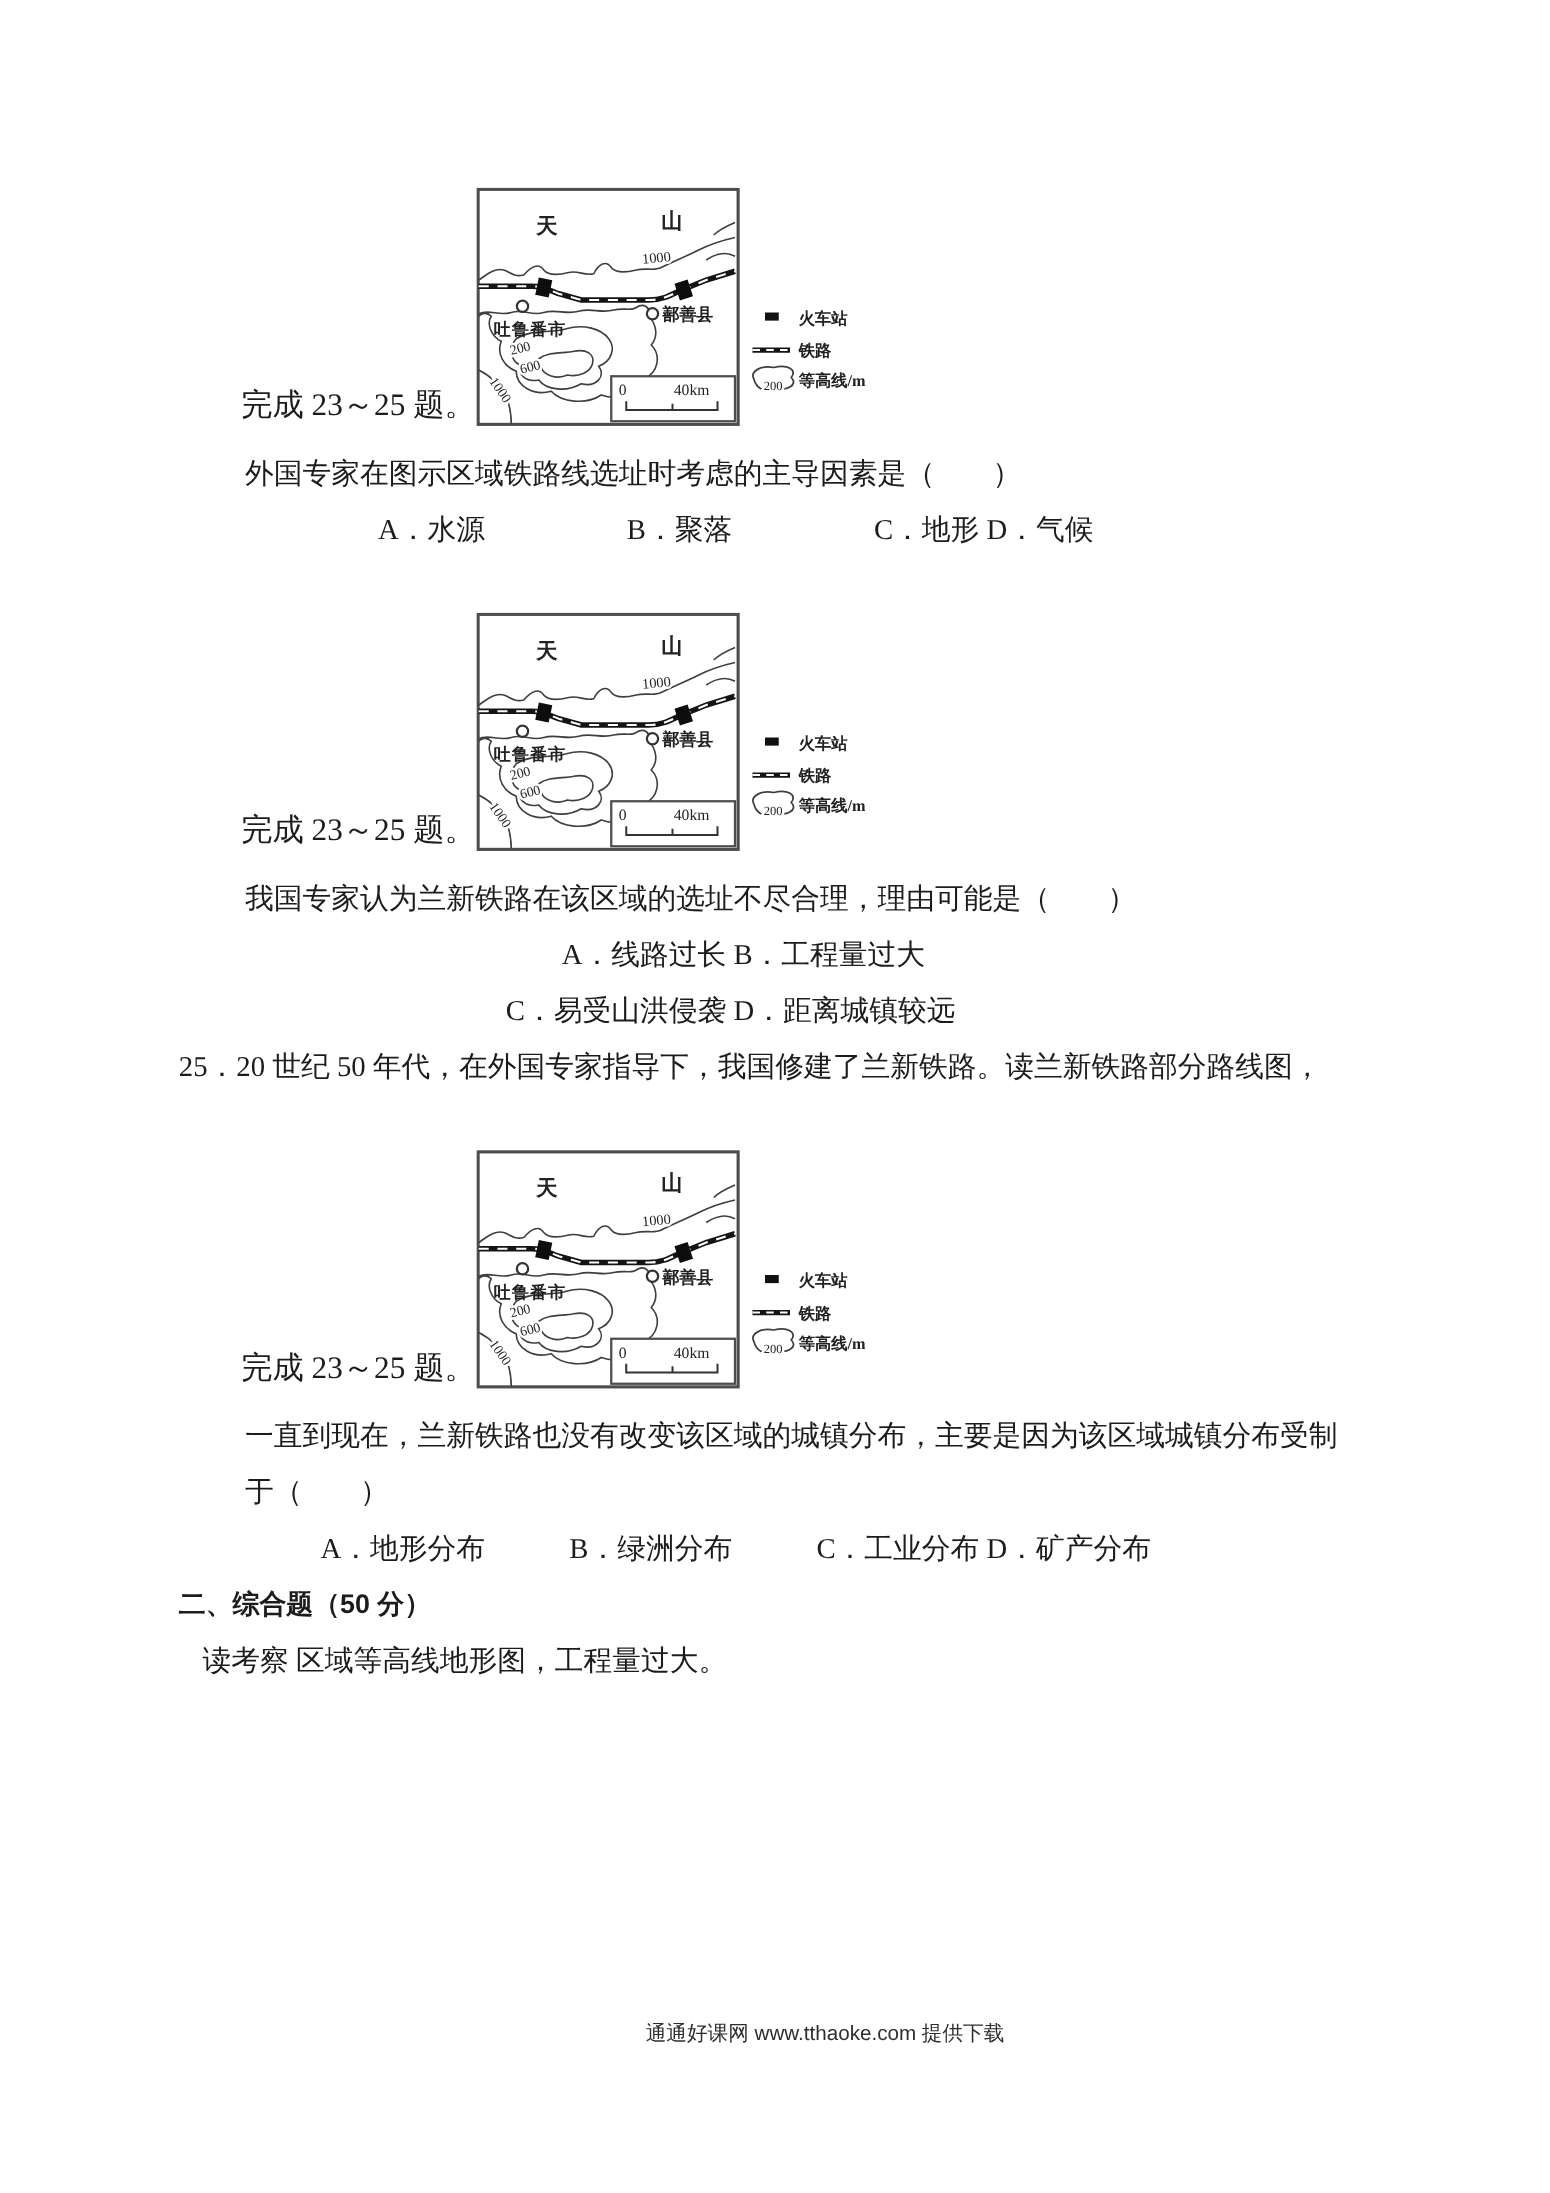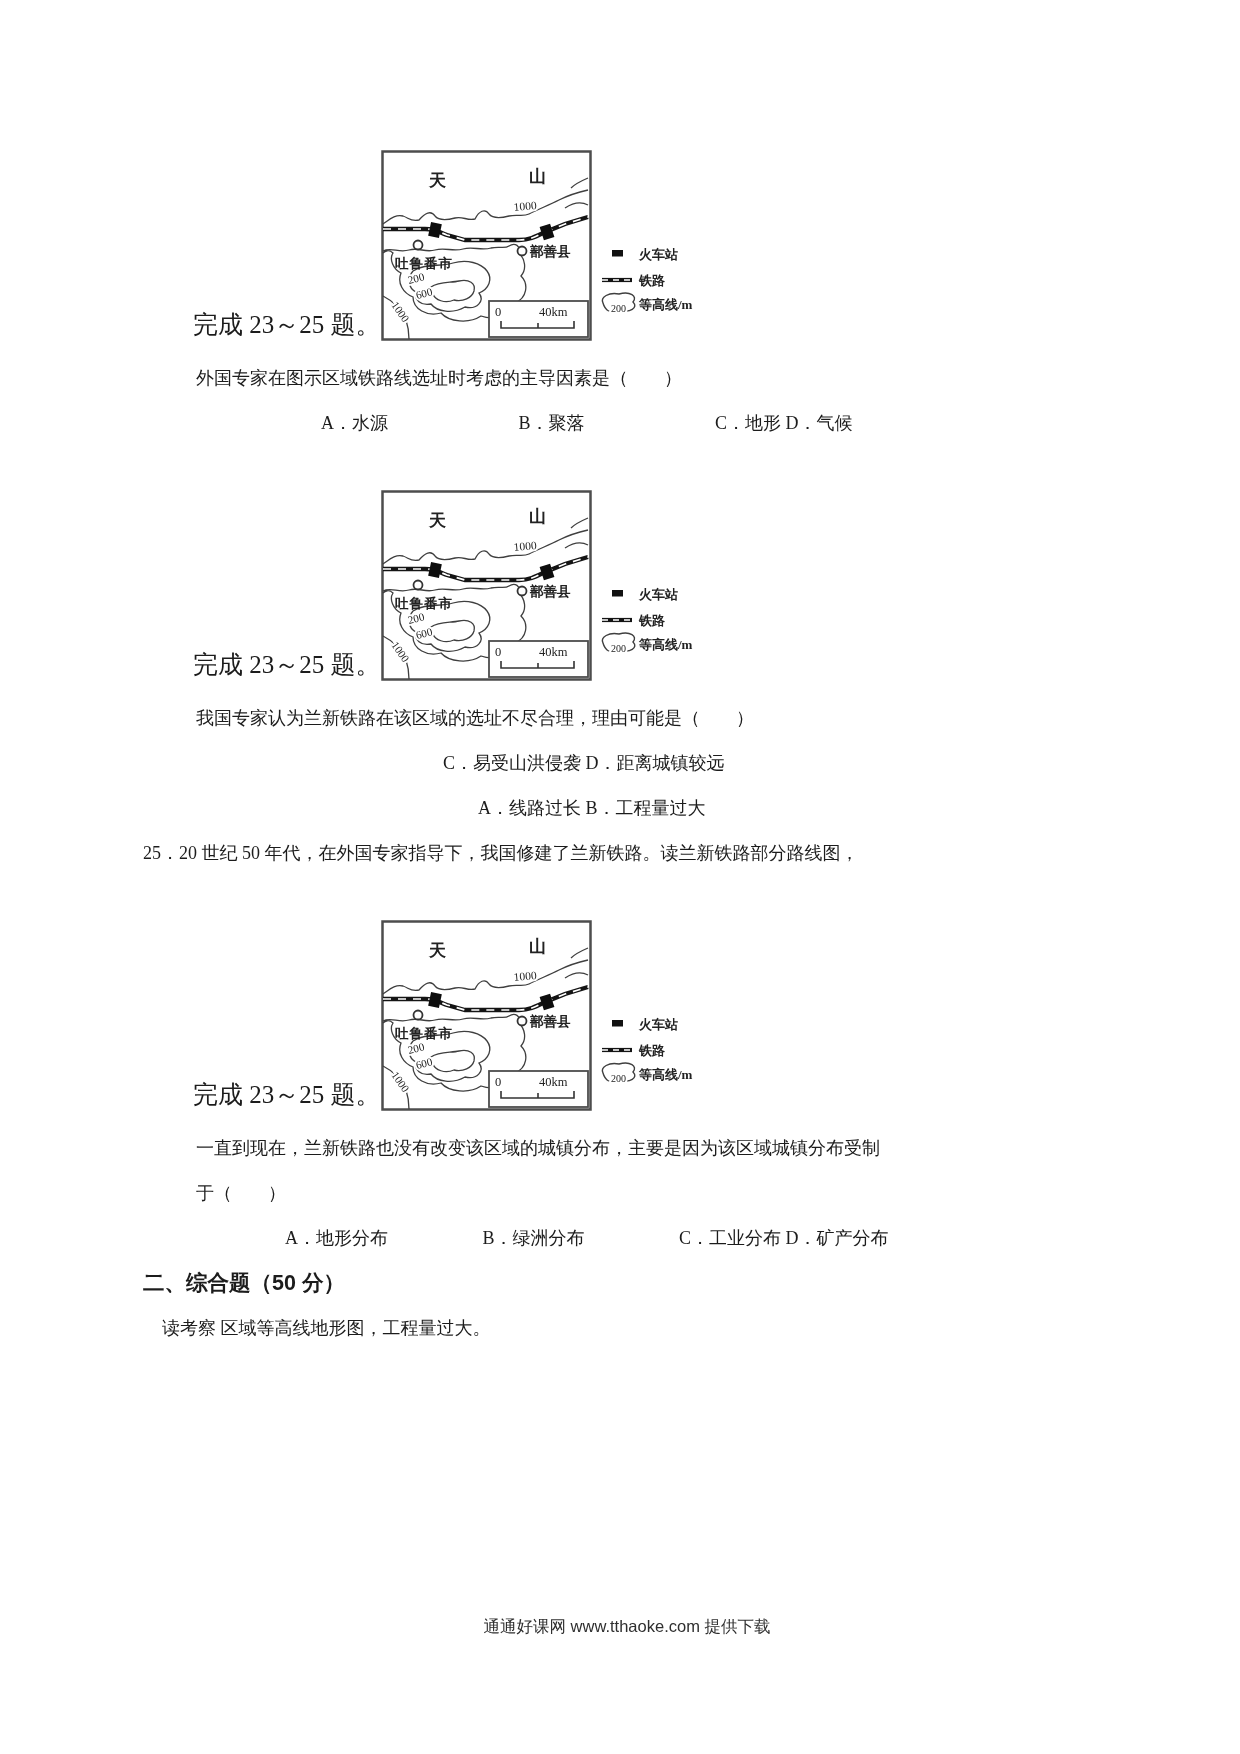--- a/index.html
+++ b/index.html
@@ -7,41 +7,41 @@
     width:1240px;height:1754px;position:relative;
     font-family:"Liberation Serif","DejaVu Serif",serif;
     color:#1c1c1c;
   }
   .page{
     position:relative;box-sizing:border-box;
     width:1240px;height:1754px;
     padding:150px 95px 0 143px;
     overflow:hidden;
   }
-  .line{font-size:18px;line-height:45px;margin:0;white-space:nowrap;}
+  .line{font-size:23px;line-height:45px;margin:0;white-space:nowrap;}
   .indent{padding-left:53px;}
   .small-indent{padding-left:19px;}
   .options .opt{display:inline-block;text-align:right;}
   .options.four .opt{width:192px;}
   .options.four .opt:last-child{width:auto;}
   .options.two .opt{width:385px;}
   .options.two .opt:last-child{width:auto;}
   .fig-row{display:flex;align-items:flex-end;padding-left:50px;margin:0 0 14px 0;}
   .fig-row.mid{margin-top:44px;}
   .fig-caption{flex:0 0 145px;font-size:25px;line-height:34px;white-space:nowrap;}
   .map-slot{flex:0 0 auto;}
   .map-slot svg{display:block;}
   svg text{font-family:"Liberation Serif","DejaVu Serif",serif;fill:#222;}
   svg text.knock{paint-order:stroke;stroke:#ffffff;stroke-width:4px;}
   .section-heading{
     font-family:"Liberation Sans","DejaVu Sans",sans-serif;
     font-weight:700;font-size:21.5px;line-height:45px;margin:0;white-space:nowrap;
   }
   .footer{
-    position:absolute;left:126px;top:1616px;width:1002px;
+    position:absolute;left:159px;top:1616px;width:1002px;
     text-align:center;font-size:16.5px;color:#2e2e2e;
     font-family:"Liberation Sans","DejaVu Sans",sans-serif;
   }
 </style>
 </head>
 <body>
 
 <div class="page">
 
   <section>
@@ -150,26 +150,26 @@
     <path d="M221 130 H251" stroke="#ffffff" stroke-width="1.6" stroke-dasharray="6 5"></path>
     <text x="258" y="135" font-size="13" font-weight="700">铁路</text>
     <path d="M222 153 C219 147 228 142 238 144 C249 141 257 146 252 152 C258 158 248 163 240 160 C229 165 224 160 222 153 Z" fill="#ffffff" stroke="#3f3f3f" stroke-width="1.4"></path>
     <text x="230" y="162" font-size="10" class="knock">200</text>
     <text x="258" y="159" font-size="13" font-weight="700">等高线/m</text>
   </svg>
 </div>
     </div>
     <p class="line indent">我国专家认为兰新铁路在该区域的选址不尽合理，理由可能是（　　）</p>
     <div class="line options two indent">
+      <span class="opt">A．线路过长</span>
+      <span class="opt">B．工程量过大</span>
+    </div>
+    <div class="line options two indent">
       <span class="opt">C．易受山洪侵袭</span>
       <span class="opt">D．距离城镇较远</span>
-    </div>
-    <div class="line options two indent">
-      <span class="opt">A．线路过长</span>
-      <span class="opt">B．工程量过大</span>
     </div>
   </section>
 
   <section>
     <p class="line">25．20 世纪 50 年代，在外国专家指导下，我国修建了兰新铁路。读兰新铁路部分路线图，</p>
     <div class="fig-row mid">
       <span class="fig-caption">完成 23～25 题。</span>
       <div class="map-slot">
   <svg width="356" height="192" viewBox="0 0 356 192">
 

